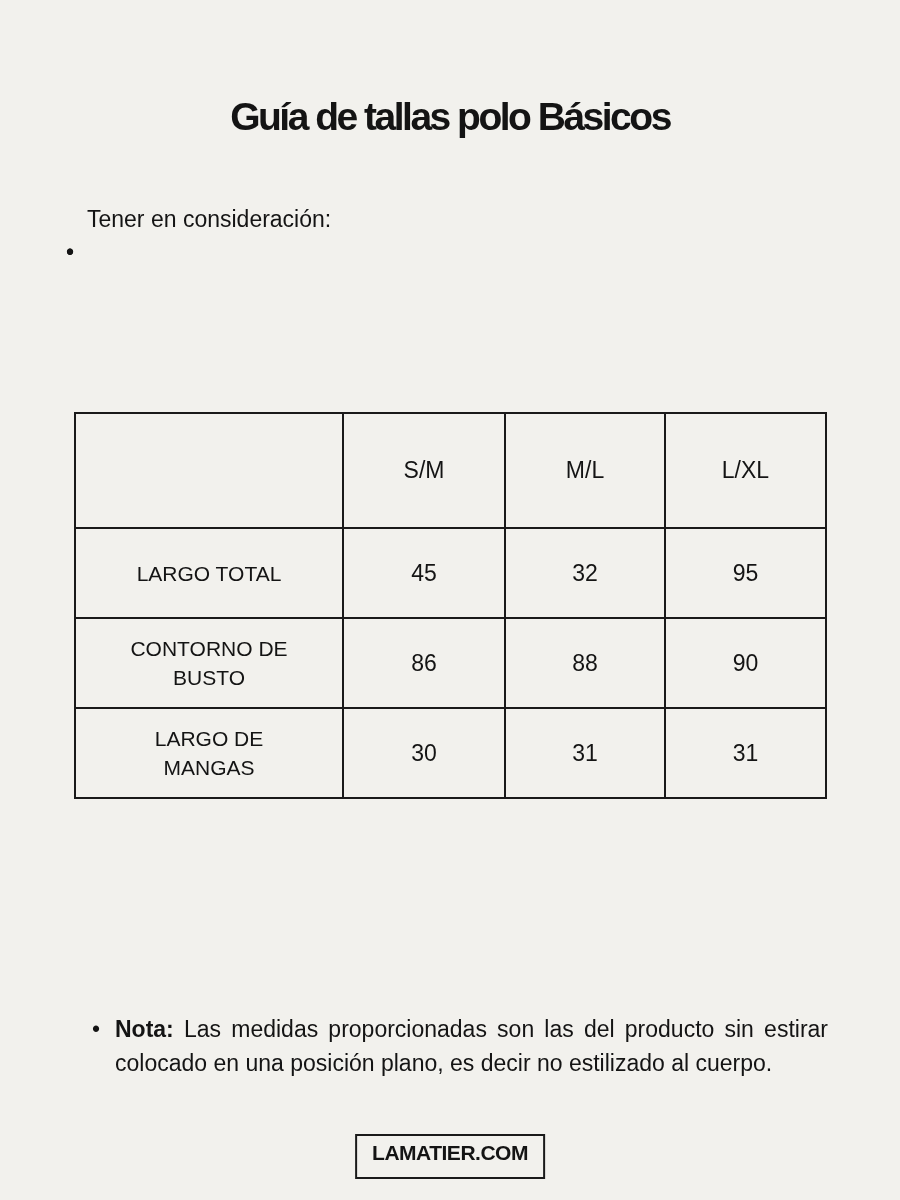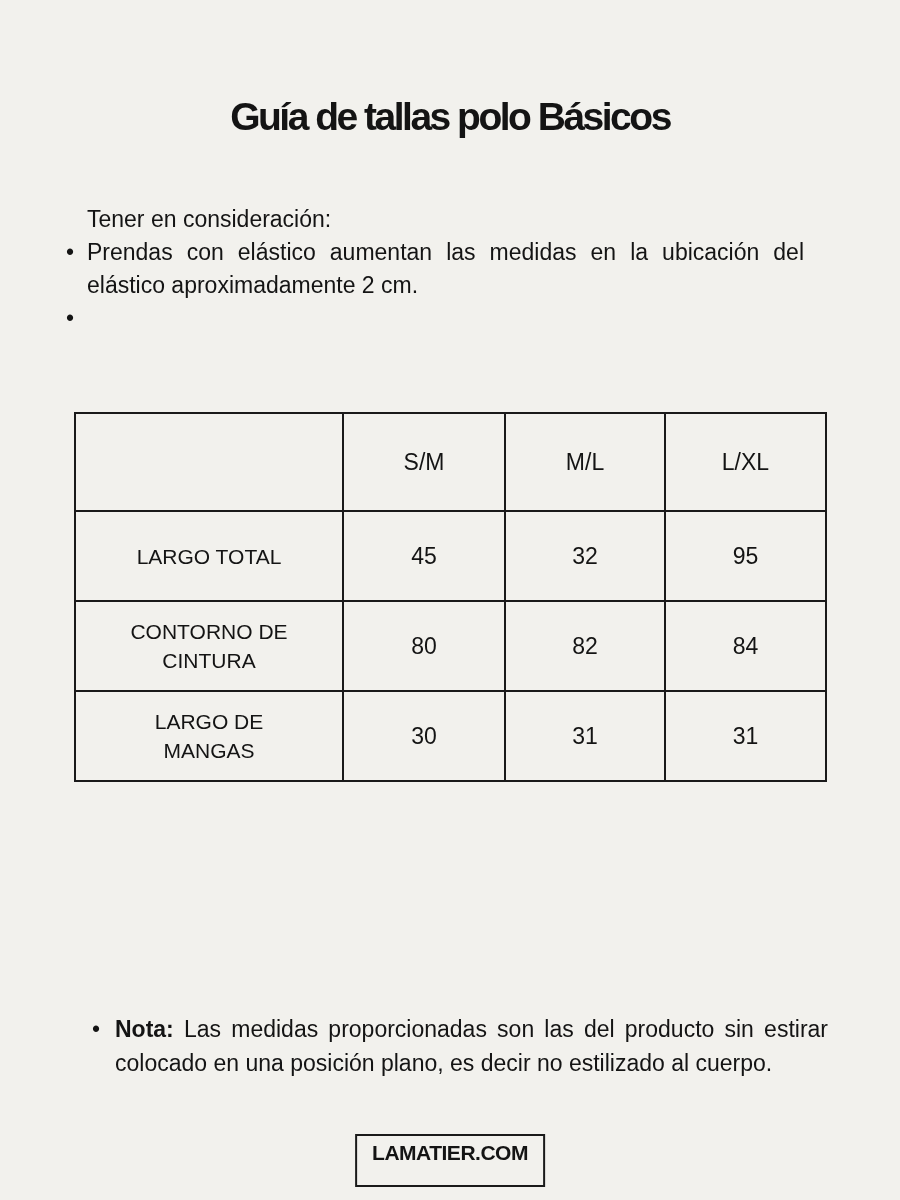--- a/index.html
+++ b/index.html
@@ -68,21 +68,21 @@
     border-collapse: collapse;
     table-layout: fixed;
   }
   .size-table td, .size-table th {
     border: 2px solid var(--line);
     text-align: center;
     vertical-align: middle;
     font-weight: normal;
     background: var(--bg);
   }
-  .size-table tr.header-row td { height: 98px; font-size: 23px; }
+  .size-table tr.header-row td { height: 115px; font-size: 23px; }
   .size-table tr.data-row td { height: 90px; }
   .size-table td.row-label { font-size: 21px; }
   .size-table td.row-label span {
     display: inline-block;
     max-width: 205px;
     line-height: 29px;
   }
   .size-table td.cell-value { font-size: 23px; }
 
   
@@ -97,21 +97,21 @@
   .note .bullet-item { padding-left: 25px; }
   .note .note-label { font-weight: bold; margin-top: 36px; }
 
   
   .brand-box {
     position: absolute;
     top: 1134px;
     left: 50%;
     transform: translateX(-50%);
     border: 2px solid var(--line);
-    padding: 5px 15px 20px 15px;
+    padding: 5px 15px 12px 15px;
     background: var(--bg);
   }
   .brand-text {
     font-size: 21px;
     font-weight: bold;
     letter-spacing: -0.5px;
     white-space: nowrap;
   }
 </style>
 </head>
@@ -119,21 +119,20 @@
 
 <div class="page">
 
   <h1 class="page-title">Guía de tallas polo Básicos</h1>
 
   <div class="considerations">
     <div class="considerations-heading">Tener en consideración:</div>
     <ul class="bullet-list">
       <li class="bullet-item">
         <span class="bullet-mark">•</span>
-        <span>Prendas con elástico aumentan las medidas en la ubicación del elástico aproximadamente 2 cm.</span>
       </li>
       <li class="bullet-item">
         <span class="bullet-mark">•</span>
       </li>
     </ul>
   </div>
 
   <div class="size-table-wrap">
     <table class="size-table">
       <colgroup>
@@ -149,24 +148,24 @@
           <td>M/L</td>
           <td>L/XL</td>
         </tr>
         <tr class="data-row">
           <td class="row-label"><span>LARGO TOTAL</span></td>
           <td class="cell-value">45</td>
           <td class="cell-value">32</td>
           <td class="cell-value">95</td>
         </tr>
         <tr class="data-row">
-          <td class="row-label"><span>CONTORNO DE CINTURA</span></td>
-          <td class="cell-value">80</td>
-          <td class="cell-value">82</td>
-          <td class="cell-value">84</td>
+          <td class="row-label"><span>CONTORNO DE BUSTO</span></td>
+          <td class="cell-value">86</td>
+          <td class="cell-value">88</td>
+          <td class="cell-value">90</td>
         </tr>
         <tr class="data-row">
           <td class="row-label"><span>LARGO DE MANGAS</span></td>
           <td class="cell-value">30</td>
           <td class="cell-value">31</td>
           <td class="cell-value">31</td>
         </tr>
       </tbody>
     </table>
   </div>

